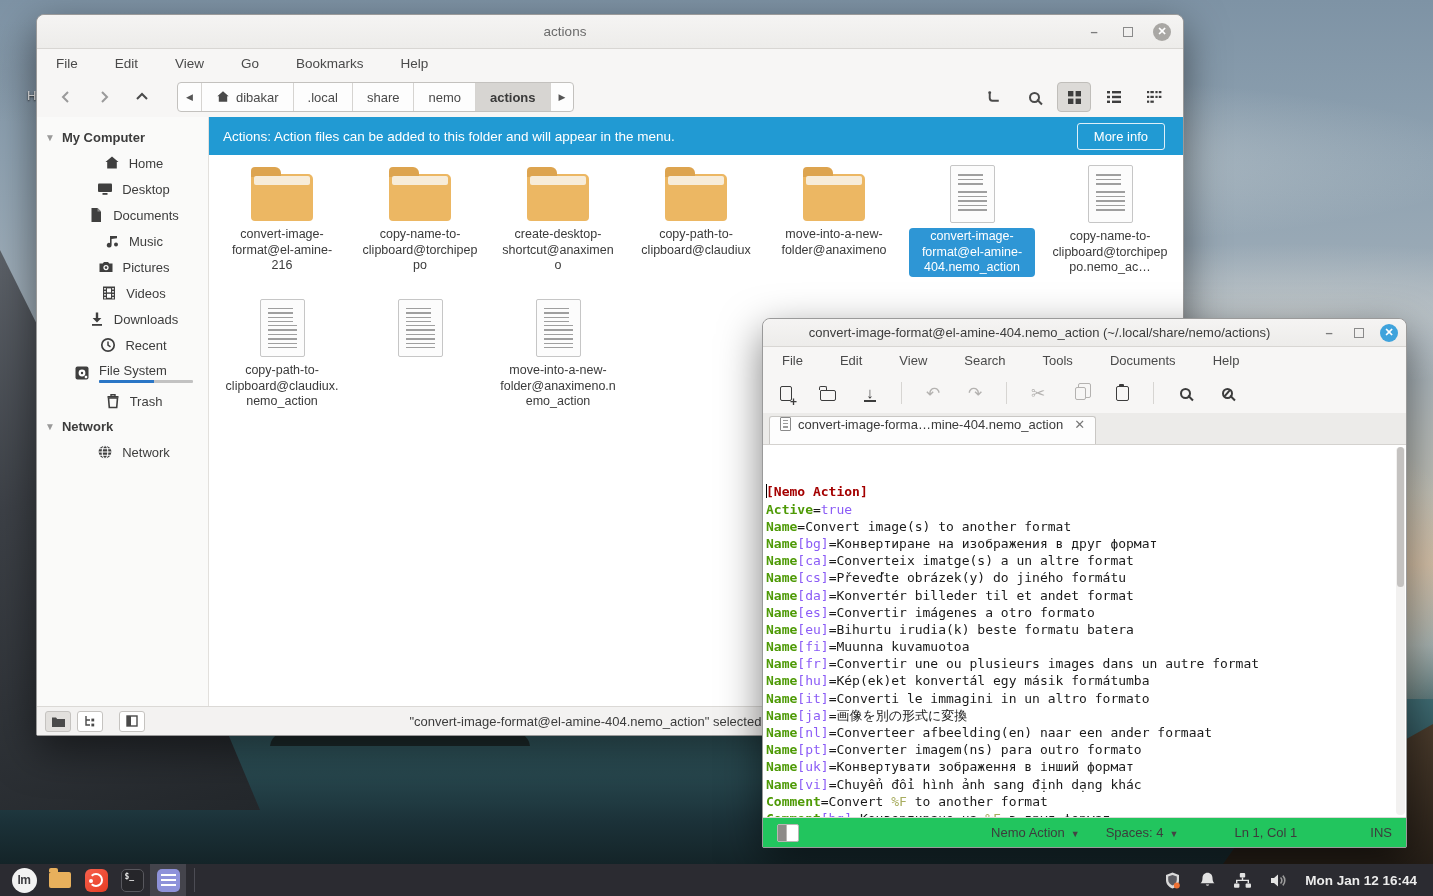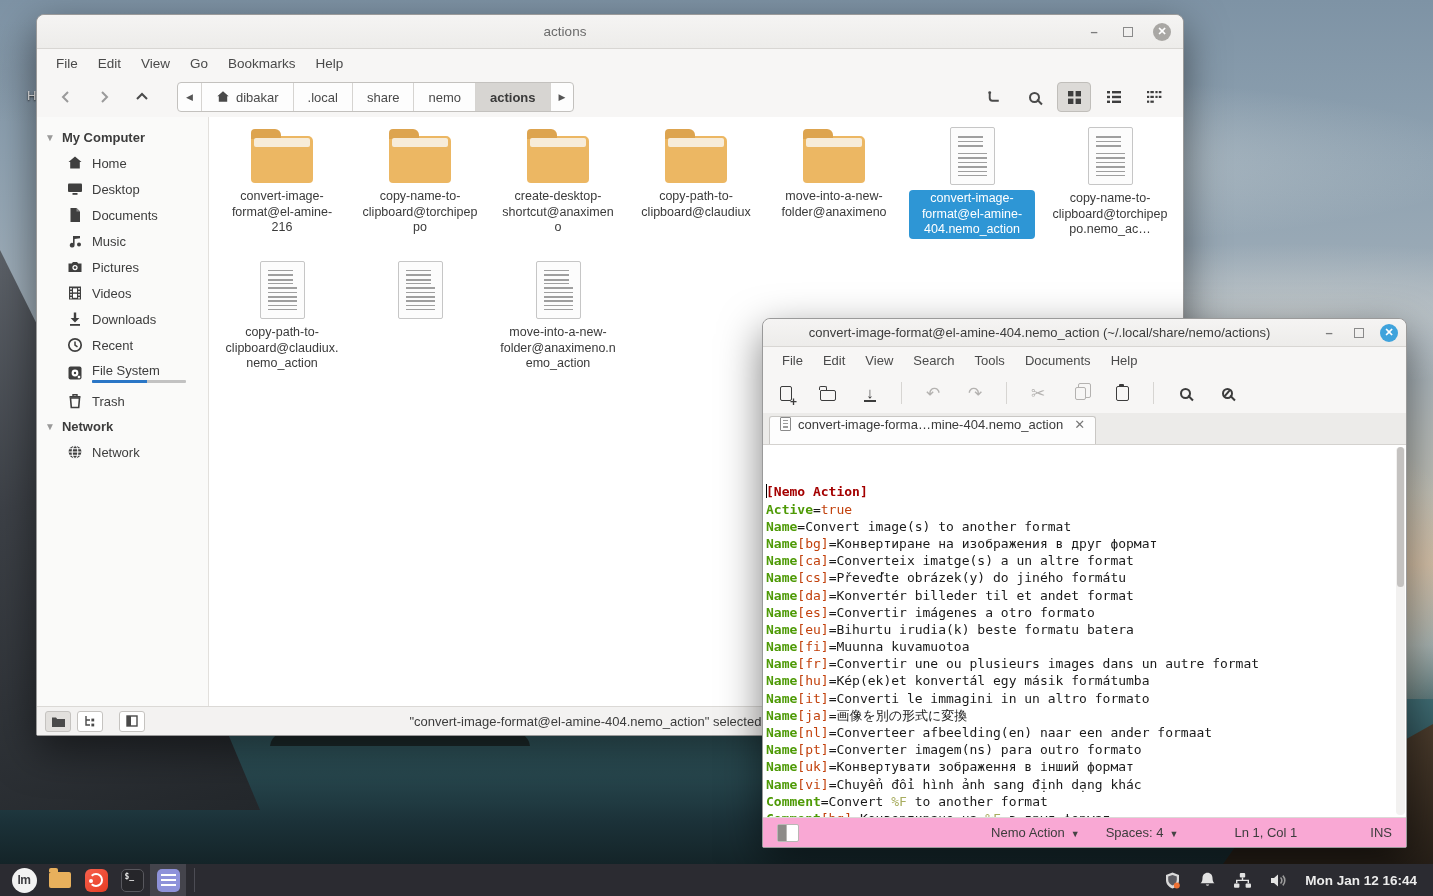--- a/index.html
+++ b/index.html
@@ -36,21 +36,21 @@
   .titlebar { display:flex; align-items:center; position:relative; flex:0 0 auto; border-radius:8px 8px 0 0;
     background:linear-gradient(#f5f4f3,#edecea); border-bottom:1px solid #d8d6d3; }
   .title { position:absolute; left:0; right:90px; text-align:center; font-size:13.5px; white-space:nowrap; overflow:hidden; }
   .winbtns { margin-left:auto; display:flex; align-items:center; gap:16px; padding-right:12px; z-index:2; }
   .wb { width:18px; height:18px; display:flex; align-items:center; justify-content:center; font-size:13px; color:#7c7c7c; cursor:default; }
   .wb.min { font-weight:700; }
   .wb.max span { width:10px; height:10px; border:1.4px solid #8a8a8a; display:block; }
   .wb.close { border-radius:50%; color:#fff; font-size:11px; font-weight:700; }
   .wb.close.gray { background:#a9a7a4; }
   .wb.close.blue { background:#3fa3dc; }
-  .menubar { display:flex; align-items:center; gap:2px; padding:0 10px; flex:0 0 auto; font-size:13.5px; color:#4a4a4a; }
+  .menubar { display:flex; align-items:center; gap:19px; padding:0 10px; flex:0 0 auto; font-size:13.5px; color:#4a4a4a; }
   .menu-item { padding:4px 9px; border-radius:3px; }
 
   
   #fm { left:36px; top:14px; width:1148px; height:722px; z-index:10; }
   #fm .titlebar { height:34px; }
   #fm .title { color:#6b6b6b; }
   #fm .menubar { height:28px; }
   #fm-toolbar { height:40px; display:flex; align-items:center; padding:0 12px; gap:4px; flex:0 0 auto; }
   .navbtn { width:34px; height:30px; display:flex; align-items:center; justify-content:center; border-radius:4px; }
   .crumbs { display:flex; align-items:stretch; height:30px; margin-left:14px; border:1px solid #c3c1be; border-radius:4px;
@@ -61,21 +61,21 @@
   .crumb.active { background:#d7d5d2; font-weight:700; color:#3a3a3a; }
   .crumb:last-child { border-right:none; }
   .fm-tools-right { margin-left:auto; display:flex; align-items:center; gap:6px; }
   .toolicon { width:34px; height:30px; display:flex; align-items:center; justify-content:center; border-radius:4px; color:#4a4a4a; }
   .toolicon.pressed { background:#dcdad7; border:1px solid #c0beba; }
 
   #fm-body { flex:1; display:flex; min-height:0; background:#fff; }
   #fm-sidebar { width:172px; background:#fafaf9; border-right:1px solid #e2e0dd; padding-top:8px; font-size:13px; color:#3d3d3d; overflow:hidden; }
   .sb-section { display:flex; align-items:center; gap:7px; padding:5px 8px; font-weight:700; color:#3c3c3c; }
   .sb-tri { color:#9a9a9a; font-size:10px; }
-  .sb-item { display:flex; align-items:center; gap:9px; padding:5px 8px 5px 30px; }
+  .sb-item { display:flex; align-items:center; gap:9px; padding:5px 8px 5px 30px;justify-content:center; }
   .sb-item svg { flex:0 0 auto; }
   .lblcol { display:inline-flex; flex-direction:column; }
   .usage { height:3px; width:94px; background:#c2c2c2; margin-top:2px; border-radius:1px; overflow:hidden; }
   .usage-fill { display:block; height:100%; width:58%; background:#2a76c6; }
 
   #fm-main { flex:1; display:flex; flex-direction:column; min-width:0; }
   #fm-banner { height:38px; background:#219ad3; color:#fff; display:flex; align-items:center; padding:0 14px; font-size:13.5px; flex:0 0 auto; }
   #banner-btn { margin-left:auto; margin-right:4px; border:1px solid rgba(255,255,255,.85); color:#fff; background:transparent;
     font-size:13px; padding:5px 16px; border-radius:3px; font-family:inherit; }
   #file-grid { display:grid; grid-template-columns:repeat(7,138px); align-content:start; padding:6px 0 0 4px; row-gap:2px; overflow:hidden; flex:1; }
@@ -126,27 +126,27 @@
     display:flex; align-items:flex-start; gap:7px; padding:0 10px; font-size:13px; color:#3a3a3a; }
   .tab-doc { width:11px; height:14px; border:1.4px solid #8a8a8a; border-radius:1px;
     background:repeating-linear-gradient(180deg,transparent 0 2px,#9a9a9a 2px 3.2px); background-clip:content-box; padding:2px; }
   .tab-close { color:#777; font-size:13px; margin-left:4px; }
 
   #ed-text { flex:1; background:#fff; font-family:"DejaVu Sans Mono",monospace; font-size:13px; line-height:17.2px;
     padding:4px 0 0 3px; overflow:hidden; position:relative; color:#1a1a1a; white-space:pre; }
   .cl { height:17.2px; }
   .sect { color:#a40000; font-weight:700; }
   .key { color:#4e9a06; font-weight:700; }
-  .tag { color:#c2410c; }
+  .tag { color:#8b5cf6; }
   .spec { color:#a8ad60; }
   .caret { display:inline-block; width:1px; height:14px; background:#000; vertical-align:-2px; margin-right:-1px; }
   #ed-scroll { position:absolute; right:1px; top:2px; bottom:2px; width:9px; background:#f2f1f0; border-radius:4px; }
   #ed-scroll .thumb { position:absolute; top:0; width:7px; left:1px; height:38%; background:#c4c2c0; border-radius:4px; }
 
-  #ed-status { height:30px; background:#f9a8d4; border-top:1px solid #dbd9d6; display:flex; align-items:center; padding:0 14px; font-size:13px; color:#3c3c3c; flex:0 0 auto; }
+  #ed-status { height:30px; background:#22c55e; border-top:1px solid #dbd9d6; display:flex; align-items:center; padding:0 14px; font-size:13px; color:#3c3c3c; flex:0 0 auto; }
   .panelbtn { width:22px; height:18px; border:1px solid #b9b7b4; border-radius:2px; background:#fff; display:flex; }
   .panelbtn::before { content:""; width:8px; background:#8d8b88; border-right:1px solid #b9b7b4; }
   .ed-status-right { margin-left:auto; display:flex; align-items:center; }
   .sgap1 { margin-right:26px; } .sgap2 { margin-right:56px; } .sgap3 { margin-right:73px;text-align:center; }
   .dd-arrow { font-size:9px; margin-left:6px; color:#444; }
 
   
   #taskbar { position:absolute; left:0; bottom:0; width:100%; height:32px; background:#2b2b31; z-index:50;
     display:flex; align-items:center; padding:0 6px; }
   .tb-app { width:36px; height:32px; display:flex; align-items:center; justify-content:center; }
@@ -431,20 +431,24 @@
                 <ellipse cx="8" cy="8" rx="2.8" ry="6.3" fill="none" stroke="#fff" stroke-width="1.1"></ellipse>
                 <path d="M1.7 8h12.6M2.6 4.8h10.8M2.6 11.2h10.8" stroke="#fff" stroke-width="1.1"></path>
               </svg>
             </span>
             <span class="lblcol">
               <span>Network</span>
             </span>
           </div>
         </div>
       <div id="fm-main">
+        <div id="fm-banner">
+          <span>Actions: Action files can be added to this folder and will appear in the menu.</span>
+          <button id="banner-btn">More info</button>
+        </div>
         <div id="file-grid">
             <div class="cell">
               <div class="icon-folder"></div>
               <div class="cell-label">convert-image-format@el-amine-216</div>
             </div>
             <div class="cell">
               <div class="icon-folder"></div>
               <div class="cell-label">copy-name-to-clipboard@torchipeppo</div>
             </div>
             <div class="cell">

